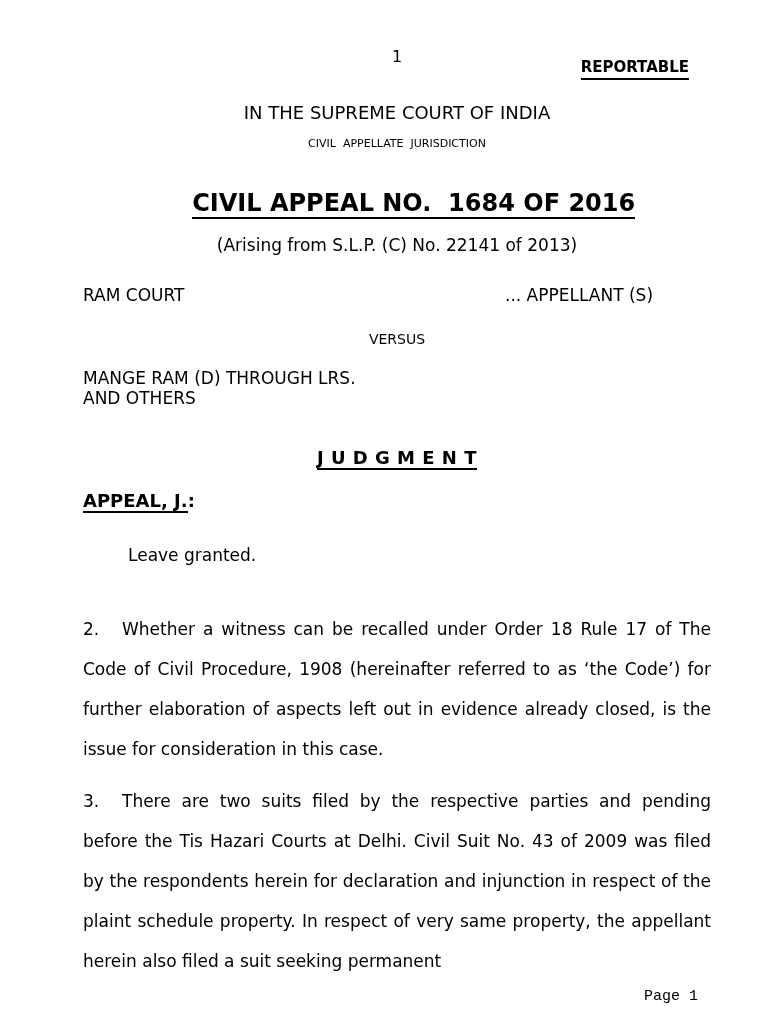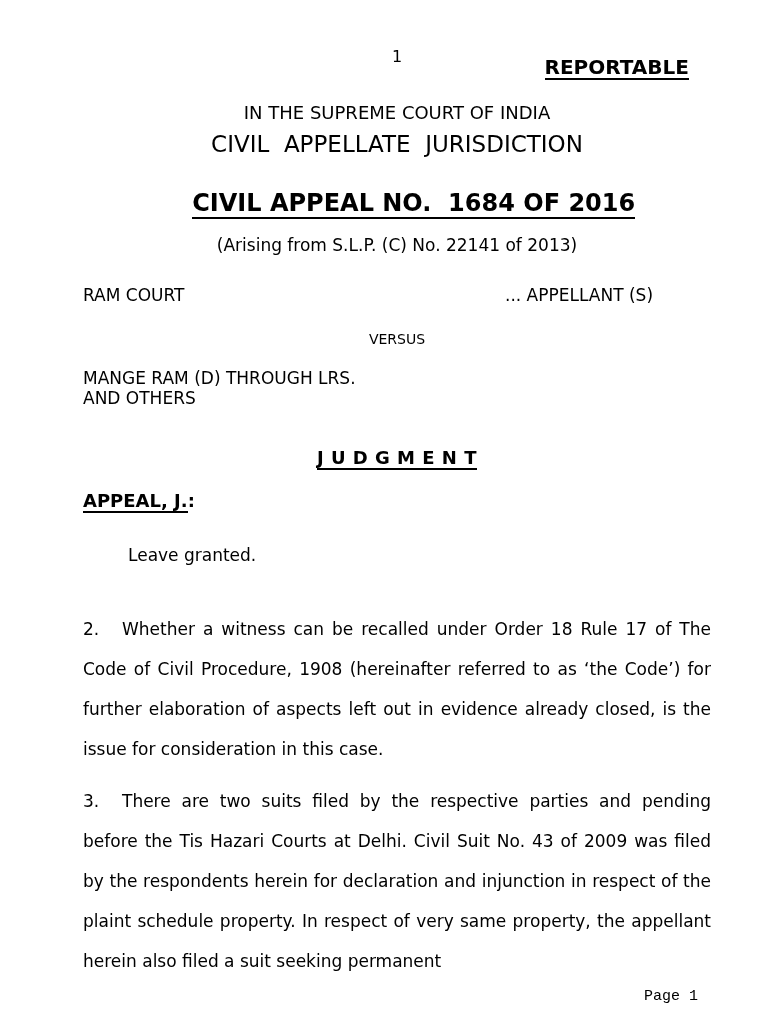--- a/index.html
+++ b/index.html
@@ -25,34 +25,34 @@
   }
   .page-num {
     text-align: center;
     font-size: 16px;
     line-height: 20px;
   }
   .reportable {
     position: absolute;
     top: 9px;
     right: 22px;
-    font-size: 20px;
+    font-size: 15px;
     font-weight: bold;
     line-height: 22px;
     border-bottom: 2px solid #000;
   }
   .center { text-align: center; }
   .court {
     margin-top: 16px;
     font-size: 18px;
     line-height: 20px;
   }
   .jurisdiction {
     margin-top: 11px;
-    font-size: 23px;
+    font-size: 11px;
     line-height: 20px;
     white-space: pre-wrap;
   }
   .caseno {
     margin-top: 18px;
     font-size: 24px;
     font-weight: bold;
     line-height: 21px;
     white-space: pre-wrap;
   }

